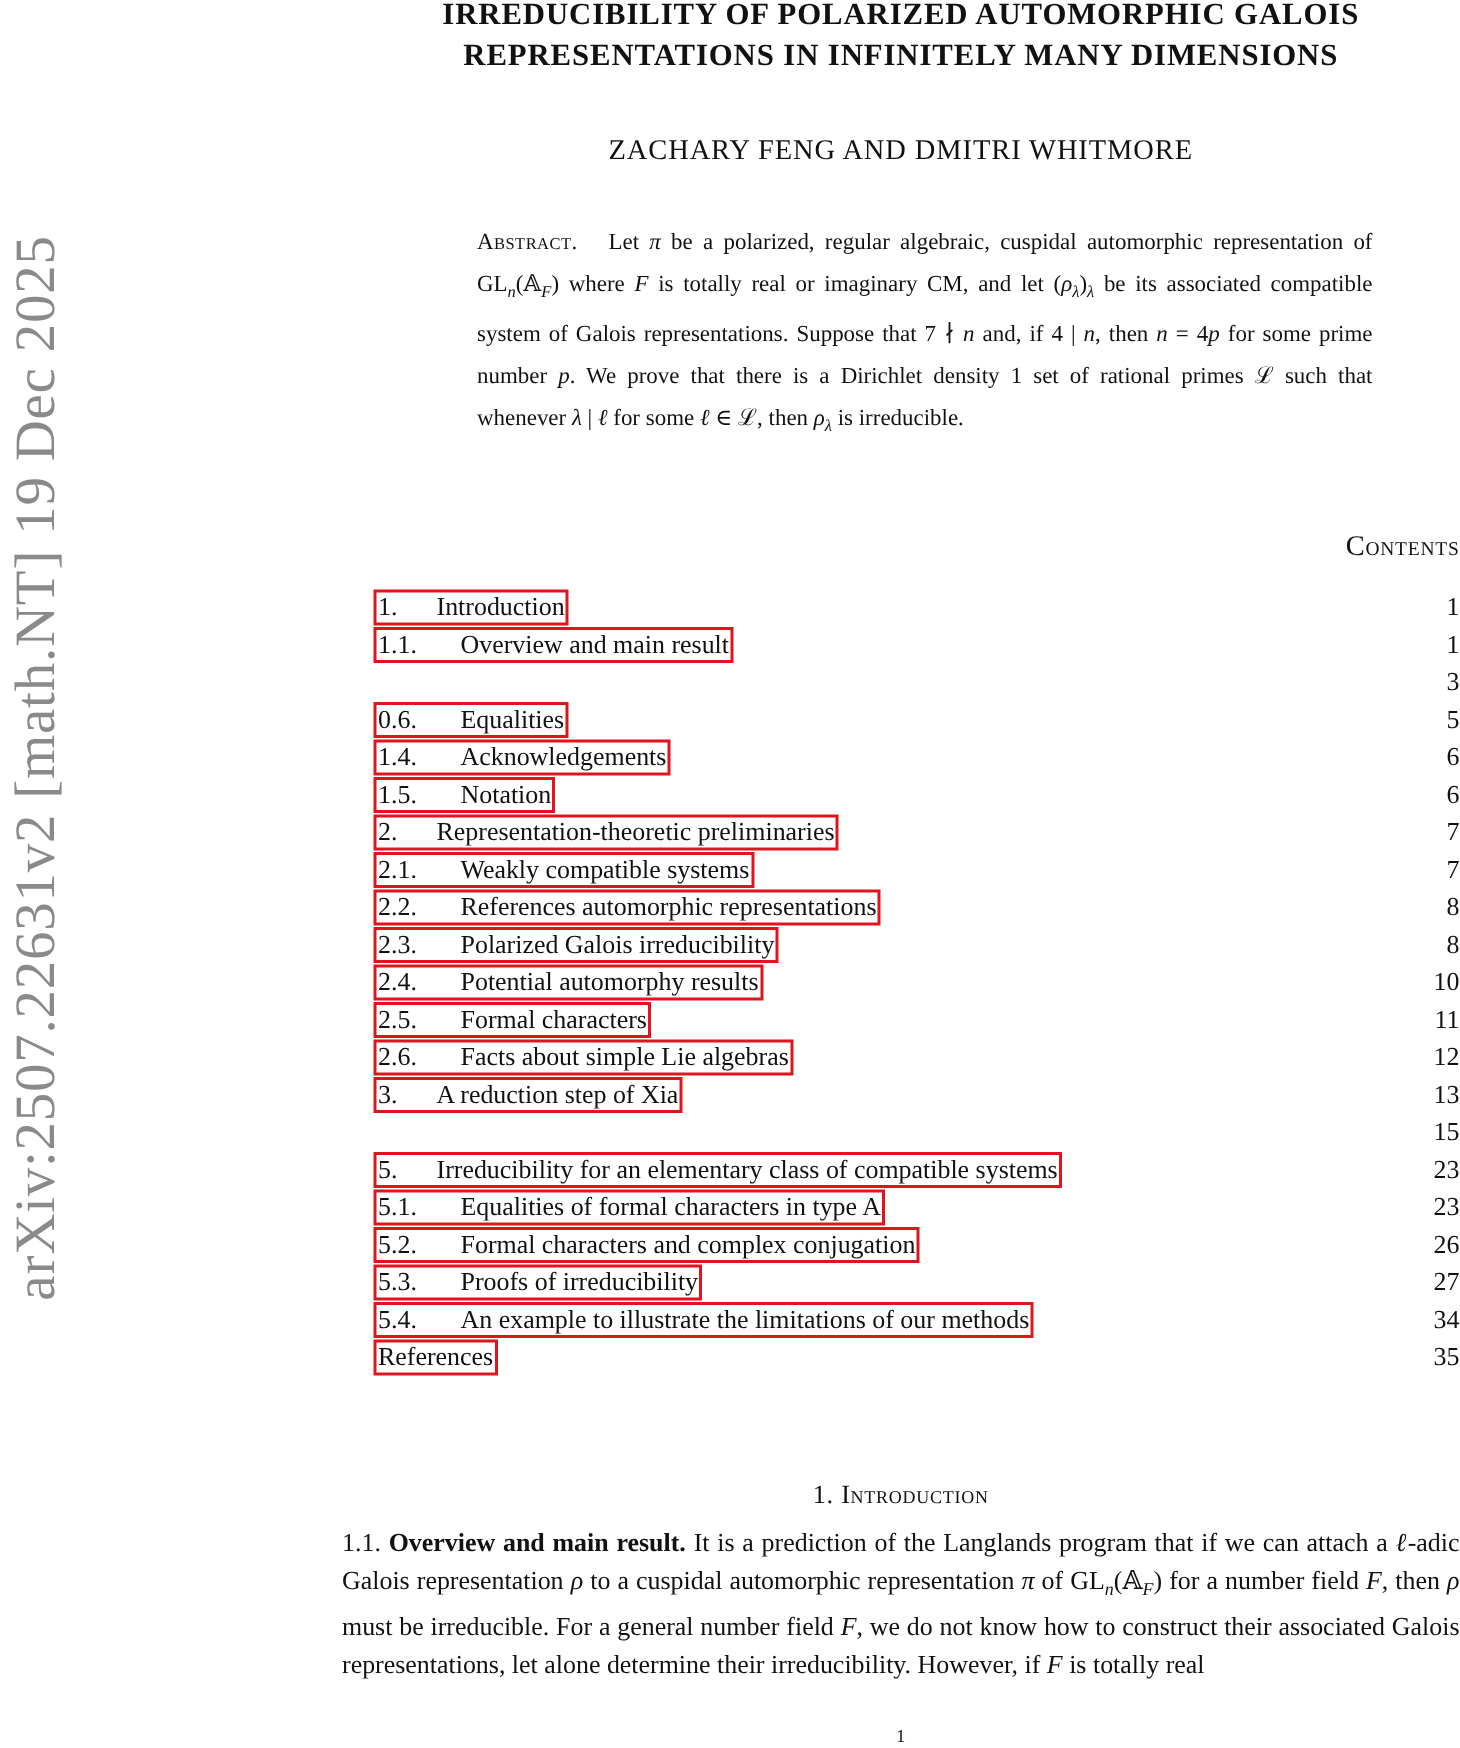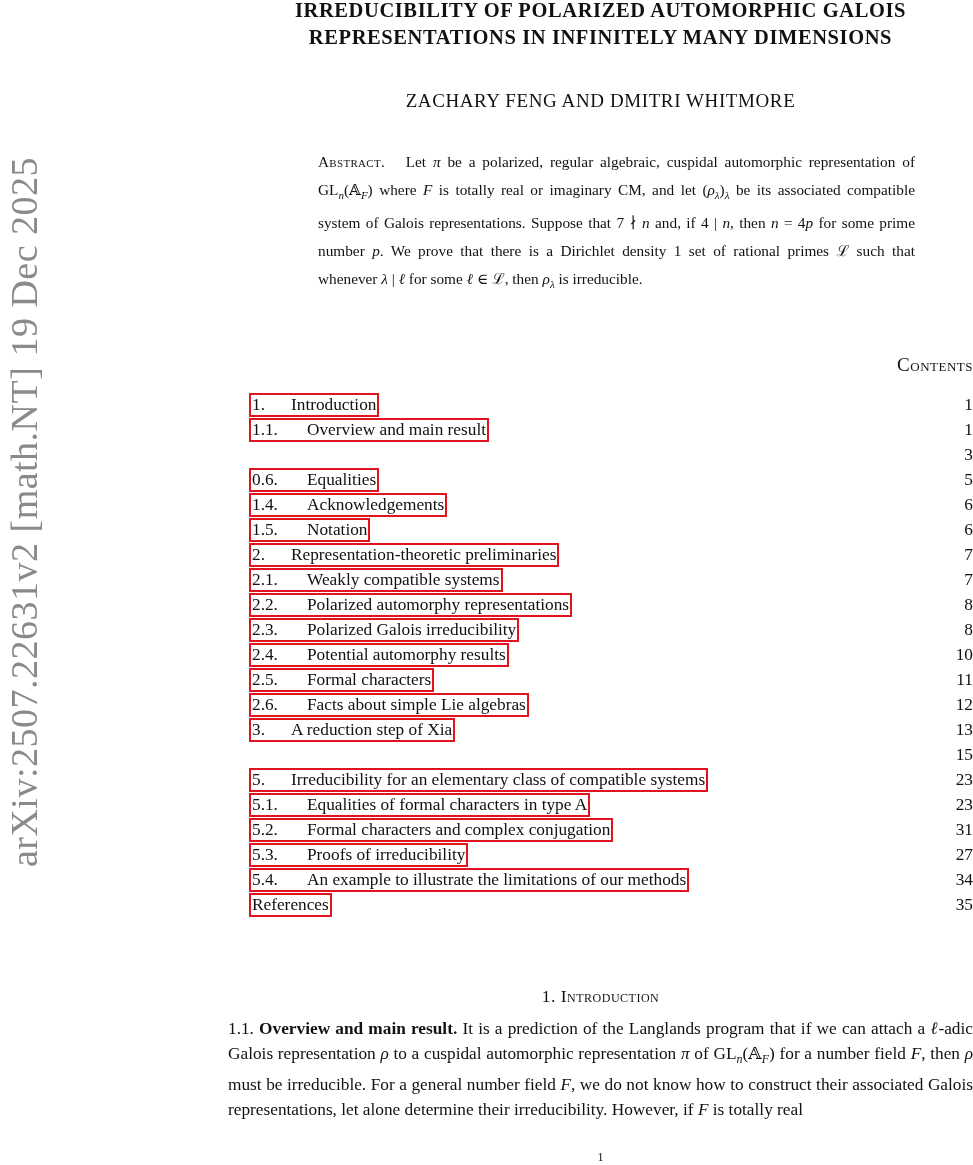--- a/index.html
+++ b/index.html
@@ -106,21 +106,21 @@
   </div>
   <div class="toc-row sec">
     <span class="toc-link"><span class="toc-num">2.</span><span>Representation-theoretic preliminaries</span></span>
     <span class="toc-page">7</span>
   </div>
   <div class="toc-row sub">
     <span class="toc-link"><span class="toc-num">2.1.</span><span>Weakly compatible systems</span></span>
     <span class="toc-page">7</span>
   </div>
   <div class="toc-row sub">
-    <span class="toc-link"><span class="toc-num">2.2.</span><span>Polarized automorphy representations</span></span>
+    <span class="toc-link"><span class="toc-num">2.2.</span><span>References automorphic representations</span></span>
     <span class="toc-page">8</span>
   </div>
   <div class="toc-row sub">
     <span class="toc-link"><span class="toc-num">2.3.</span><span>Polarized Galois irreducibility</span></span>
     <span class="toc-page">8</span>
   </div>
   <div class="toc-row sub">
     <span class="toc-link"><span class="toc-num">2.4.</span><span>Potential automorphy results</span></span>
     <span class="toc-page">10</span>
   </div>
@@ -142,21 +142,21 @@
   <div class="toc-row sec">
     <span class="toc-link"><span class="toc-num">5.</span><span>Irreducibility for an elementary class of compatible systems</span></span>
     <span class="toc-page">23</span>
   </div>
   <div class="toc-row sub">
     <span class="toc-link"><span class="toc-num">5.1.</span><span>Equalities of formal characters in type A</span></span>
     <span class="toc-page">23</span>
   </div>
   <div class="toc-row sub">
     <span class="toc-link"><span class="toc-num">5.2.</span><span>Formal characters and complex conjugation</span></span>
-    <span class="toc-page">31</span>
+    <span class="toc-page">26</span>
   </div>
   <div class="toc-row sub">
     <span class="toc-link"><span class="toc-num">5.3.</span><span>Proofs of irreducibility</span></span>
     <span class="toc-page">27</span>
   </div>
   <div class="toc-row sub">
     <span class="toc-link"><span class="toc-num">5.4.</span><span>An example to illustrate the limitations of our methods</span></span>
     <span class="toc-page">34</span>
   </div>
   <div class="toc-row ref">

